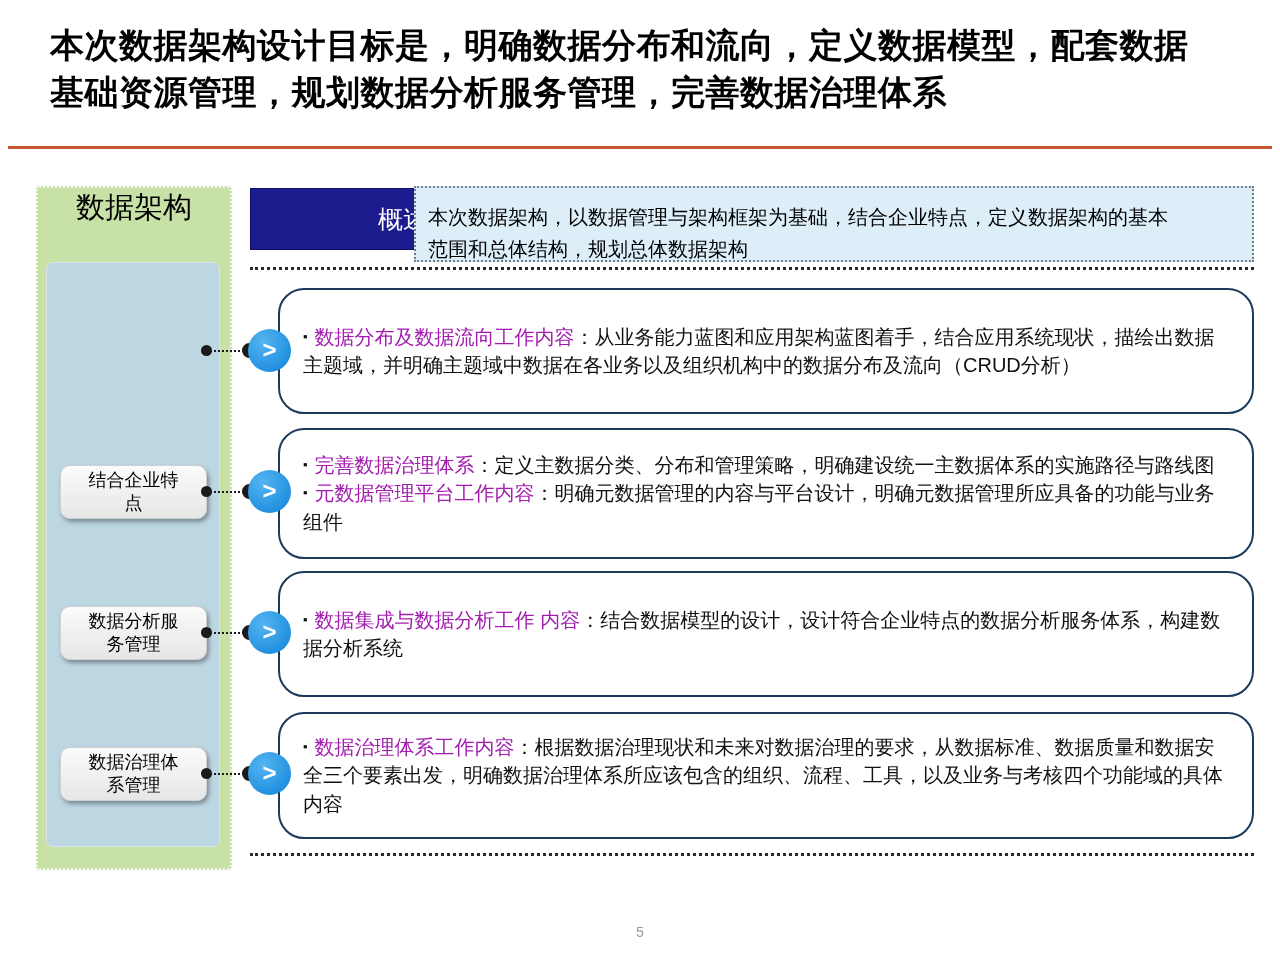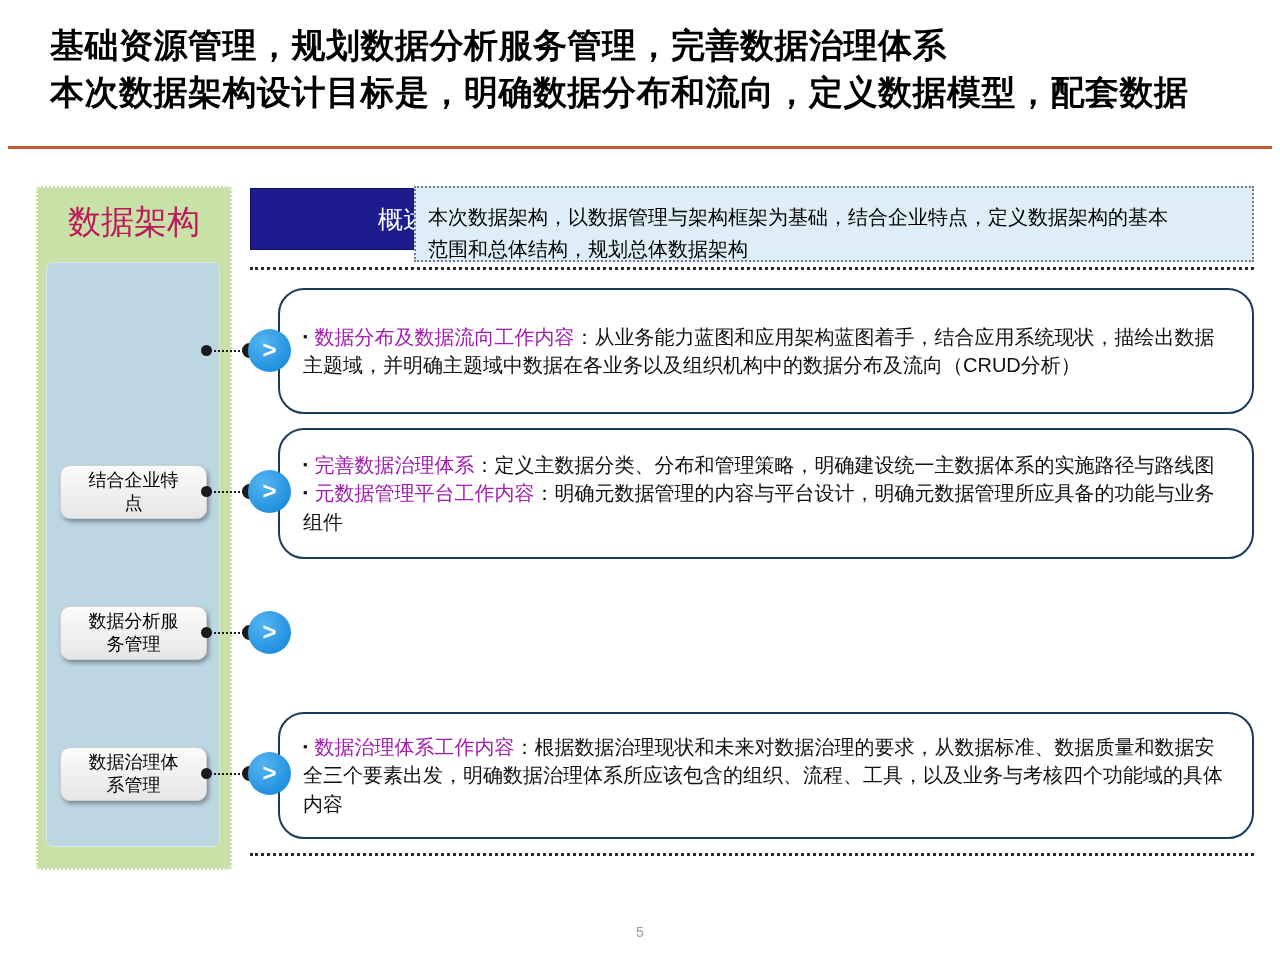--- a/index.html
+++ b/index.html
@@ -8,21 +8,21 @@
 
   
   .slide-title{position:absolute;left:50px;top:22px;width:1190px;
     font-size:34px;font-weight:bold;color:#000;line-height:47px;letter-spacing:0.5px;}
   .title-rule{position:absolute;left:8px;top:146px;width:1264px;height:0;
     border-top:3px solid #c45832;}
 
   
   .green-panel{position:absolute;left:36px;top:186px;width:196px;height:684px;
     background:#c7e1a6;border:2px dotted #f2f7ea;box-sizing:border-box;}
-  .sidebar-title{margin-top:12px;text-align:center;font-size:33px;color:#be185d;}
+  .sidebar-title{text-align:center;font-size:29px;color:#000000;}
   .blue-panel{position:absolute;left:46px;top:262px;width:174px;height:585px;
     background:#bcd6e2;border:1px solid #d8e7ee;border-radius:7px;box-sizing:border-box;}
 
   .side-box{position:absolute;left:60px;width:147px;height:54px;box-sizing:border-box;
     background:linear-gradient(#fbfbfb,#e6e6e6);border:1px solid #d0d0d0;border-radius:10px;
     box-shadow:2px 3px 4px rgba(0,0,0,0.35);
     display:flex;align-items:center;justify-content:center;text-align:center;
     font-size:18px;line-height:23px;color:#000;padding:0 21px;}
   .side-box .inner{width:104px;}
 
@@ -57,22 +57,22 @@
   
   .page-num{position:absolute;left:0;right:0;top:924px;text-align:center;
     font-size:14px;color:#9a9a9a;}
 </style>
 </head>
 <body>
 
 <div class="slide">
 
   <div class="slide-title">
+    <div>本次数据架构设计目标是，明确数据分布和流向，定义数据模型，配套数据</div>
     <div>基础资源管理，规划数据分析服务管理，完善数据治理体系</div>
-    <div>本次数据架构设计目标是，明确数据分布和流向，定义数据模型，配套数据</div>
   </div>
   <div class="title-rule"></div>
 
   <div class="green-panel">
     <div class="sidebar-title">数据架构</div>
   </div>
   <div class="blue-panel"></div>
 
   <div class="side-box" style="top:465px;">
     <span class="inner">结合企业特点</span>
@@ -122,20 +122,23 @@
 
   <div class="content-box" style="top:288px;height:126px;">
     <p><span class="bullet">▪</span><span class="hl">数据分布及数据流向工作内容</span><span>：从业务能力蓝图和应用架构蓝图着手，结合应用系统现状，描绘出数据主题域，并明确主题域中数据在各业务以及组织机构中的数据分布及流向（CRUD分析）</span></p>
   </div>
 
   <div class="content-box" style="top:428px;height:131px;">
     <p><span class="bullet">▪</span><span class="hl">完善数据治理体系</span><span>：定义主数据分类、分布和管理策略，明确建设统一主数据体系的实施路径与路线图</span></p>
     <p><span class="bullet">▪</span><span class="hl">元数据管理平台工作内容</span><span>：明确元数据管理的内容与平台设计，明确元数据管理所应具备的功能与业务组件</span></p>
   </div>
 
+  <div class="content-box" style="top:571px;height:126px;">
+    <p><span class="bullet">▪</span><span class="hl">数据集成与数据分析工作 内容</span><span>：结合数据模型的设计，设计符合企业特点的数据分析服务体系，构建数据分析系统</span></p>
+  </div>
 
   <div class="content-box" style="top:712px;height:127px;">
     <p><span class="bullet">▪</span><span class="hl">数据治理体系工作内容</span><span>：根据数据治理现状和未来对数据治理的要求，从数据标准、数据质量和数据安全三个要素出发，明确数据治理体系所应该包含的组织、流程、工具，以及业务与考核四个功能域的具体内容</span></p>
   </div>
 
   <div class="dotted-sep" style="top:853px;"></div>
 
   <div class="page-num">5</div>
 
 </div>

